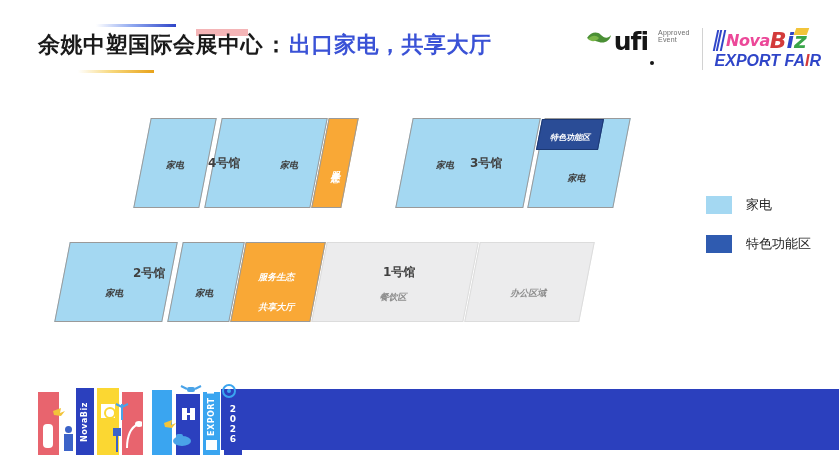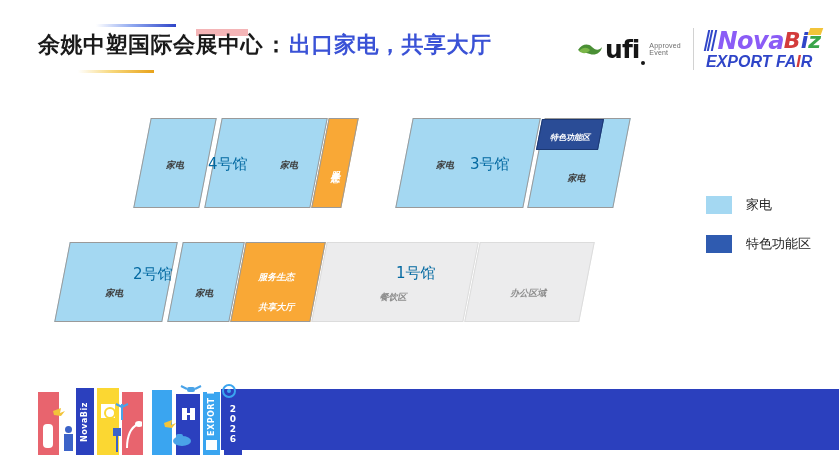--- a/index.html
+++ b/index.html
@@ -31,33 +31,33 @@
     position:absolute;left:78px;top:70px;width:76px;height:3px;
     background:linear-gradient(90deg,rgba(255,255,255,0) 0%,#f7d77a 45%,#e8a21a 100%);
   }
   .deco-pink{
     position:absolute;left:196px;top:29px;width:52px;height:7px;
     background:#f2a8aa;opacity:.85;
   }
 
   
   .logos{position:absolute;right:18px;top:26px;height:46px;display:flex;align-items:center;}
-  .ufi{display:flex;align-items:center;height:40px;}
+  .ufi{display:flex;height:40px;}
   .ufi-leaf{width:26px;height:16px;margin-right:2px;}
   .ufi-text{font-size:25px;font-weight:bold;color:#161616;letter-spacing:-1px;
             font-family:"DejaVu Sans","Liberation Sans",sans-serif;line-height:1;}
   .ufi-dot{width:4px;height:4px;border-radius:50%;background:#161616;margin:0 4px 0 2px;align-self:flex-end;margin-bottom:4px;}
   .ufi-appr{display:flex;flex-direction:column;line-height:1.05;}
   .ufi-appr span{font-size:7px;color:#6d6d6d;letter-spacing:.2px;}
   .logo-div{width:1px;height:42px;background:#d2d2d2;margin:0 12px;}
   .nova{display:flex;flex-direction:column;align-items:flex-start;line-height:1;}
   .nova-row1{display:flex;align-items:center;}
   .nova-bars{display:flex;margin-right:1px;}
   .nova-bars i{display:block;width:2px;height:21px;background:#2f45c8;margin-right:1.5px;transform:skewX(-12deg);}
-  .nova-nova{font-size:24px;font-weight:bold;font-style:italic;color:#8b5cf6;letter-spacing:-.5px;
+  .nova-nova{font-size:16px;font-weight:bold;font-style:italic;color:#ec4899;letter-spacing:-.5px;
              font-family:"DejaVu Sans","Liberation Sans",sans-serif;}
   .nova-b{font-size:22px;font-weight:bold;font-style:italic;color:#d33b3b;
           font-family:"DejaVu Sans","Liberation Sans",sans-serif;}
   .nova-i{font-size:22px;font-weight:bold;font-style:italic;color:#2f45c8;
           font-family:"DejaVu Sans","Liberation Sans",sans-serif;}
   .nova-z{font-size:22px;font-weight:bold;font-style:italic;color:#3aa54a;
           font-family:"DejaVu Sans","Liberation Sans",sans-serif;}
   .nova-flag{position:absolute;width:13px;height:7px;background:#f2c43a;transform:skewX(-20deg);}
   .nova-row2{display:flex;align-items:center;margin-top:1px;}
   .nova-row2 span{font-size:16px;font-weight:bold;font-style:italic;letter-spacing:0px;
@@ -79,21 +79,21 @@
   .c-orange{background:#f9a836;}
   .c-gray{background:#ececed;border-color:#dcdcdc;}
   .c-navy{background:#2a4c96;border-color:#1c3873;}
 
   .lbl-sub{font-size:9px;color:#3d3d3d;font-style:italic;font-weight:bold;
            font-family:"DejaVu Sans","Liberation Sans",sans-serif;}
   .lbl-sub-w{font-size:9px;color:#ffffff;font-style:italic;font-weight:bold;
            font-family:"DejaVu Sans","Liberation Sans",sans-serif;}
   .lbl-sub-g{font-size:9px;color:#8e8e8e;font-style:italic;font-weight:bold;
            font-family:"DejaVu Sans","Liberation Sans",sans-serif;}
-  .lbl-hall{position:absolute;font-size:15px;font-weight:normal;color:#0369a1;
+  .lbl-hall{position:absolute;font-size:12px;font-weight:bold;color:#404040;
             font-family:"DejaVu Sans","Liberation Sans",sans-serif;white-space:nowrap;z-index:6;}
   .vtext{writing-mode:vertical-rl;text-orientation:upright;font-size:9px;color:#ffffff;
          font-weight:bold;font-style:italic;letter-spacing:1px;line-height:1.15;
          font-family:"DejaVu Sans","Liberation Sans",sans-serif;}
   .navy-tag{font-size:8px;color:#ffffff;font-weight:bold;font-style:italic;
             font-family:"DejaVu Sans","Liberation Sans",sans-serif;}
 
   
   .legend{position:absolute;left:706px;top:196px;}
   .lg-row{display:flex;align-items:center;margin-bottom:21px;}
@@ -243,21 +243,21 @@
         <span class="lbl-sub-g">餐饮区</span>
       </div>
     </div>
 
     <div class="par c-gray" style="left:472px;top:242px;width:115px;height:80px;">
       <div class="inner" style="margin-top:18px;">
         <span class="lbl-sub-g">办公区域</span>
       </div>
     </div>
 
-    <div class="lbl-hall" style="left:396px;top:264px;">1号馆</div>
+    <div class="lbl-hall" style="left:383px;top:264px;">1号馆</div>
 
   </div>
 
   <div class="legend">
     <div class="lg-row">
       <span class="lg-sw" style="background:#a4d8f2;"></span>
       <span class="lg-tx">家电</span>
     </div>
     <div class="lg-row">
       <span class="lg-sw" style="background:#2f5bb0;"></span>

